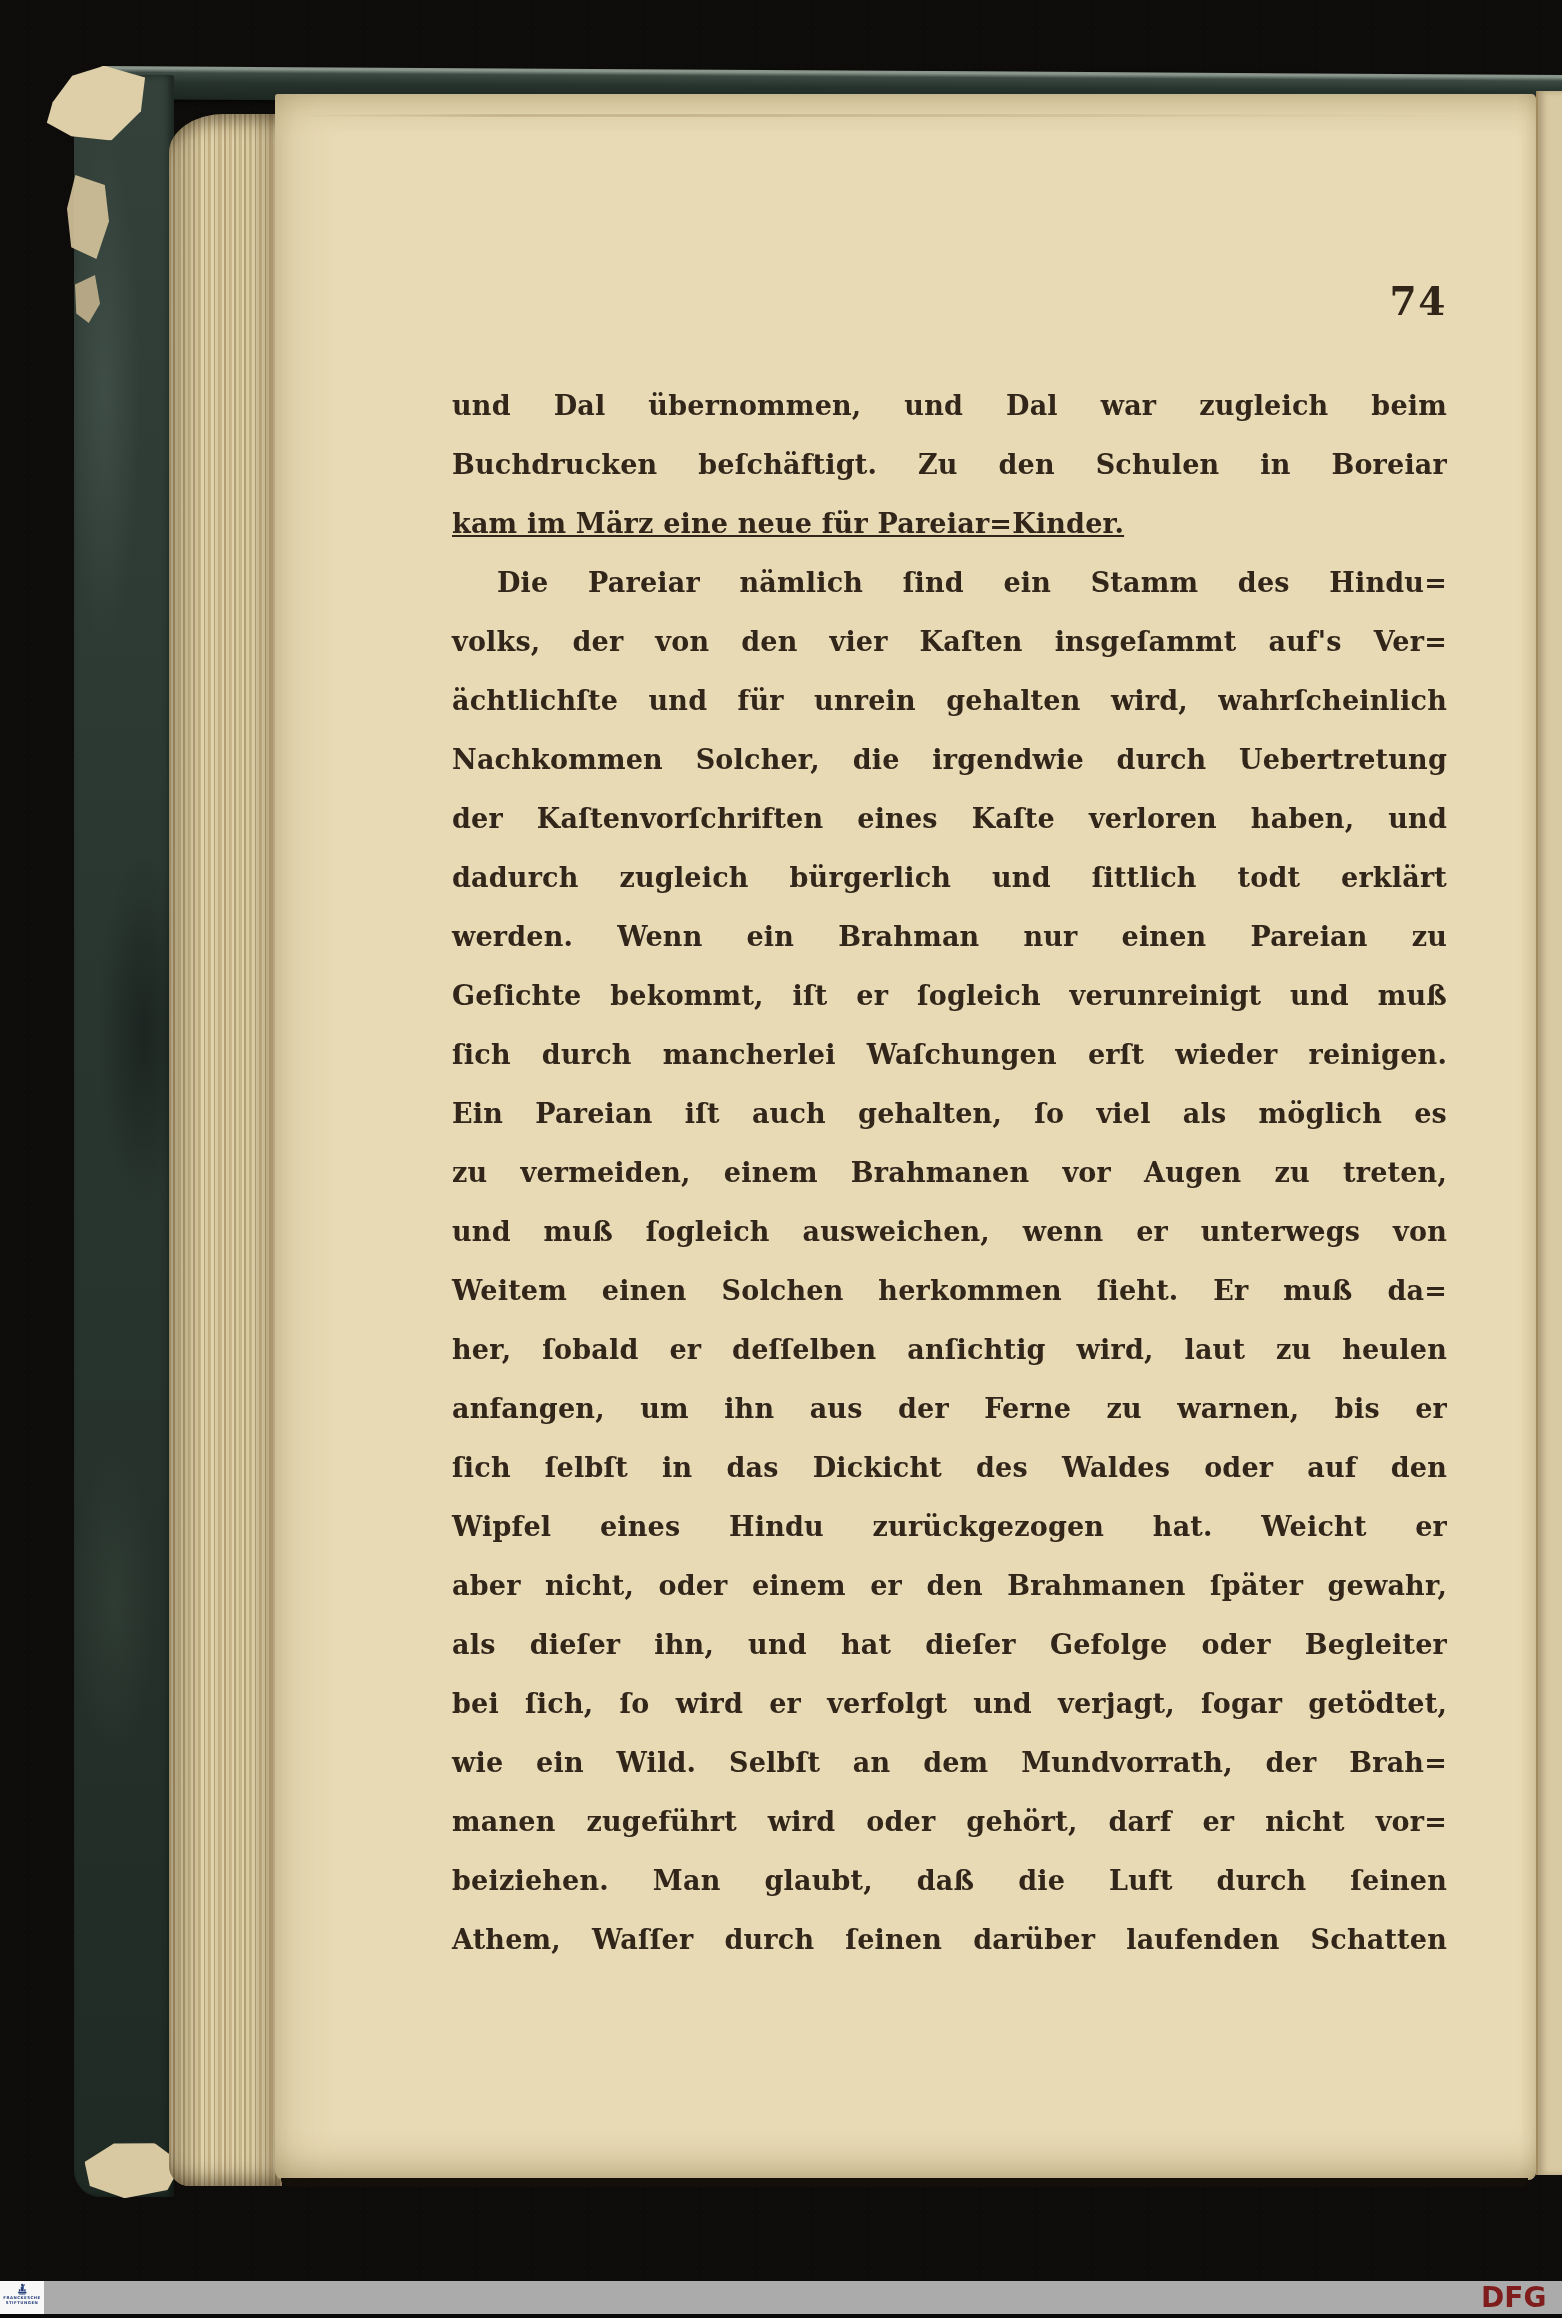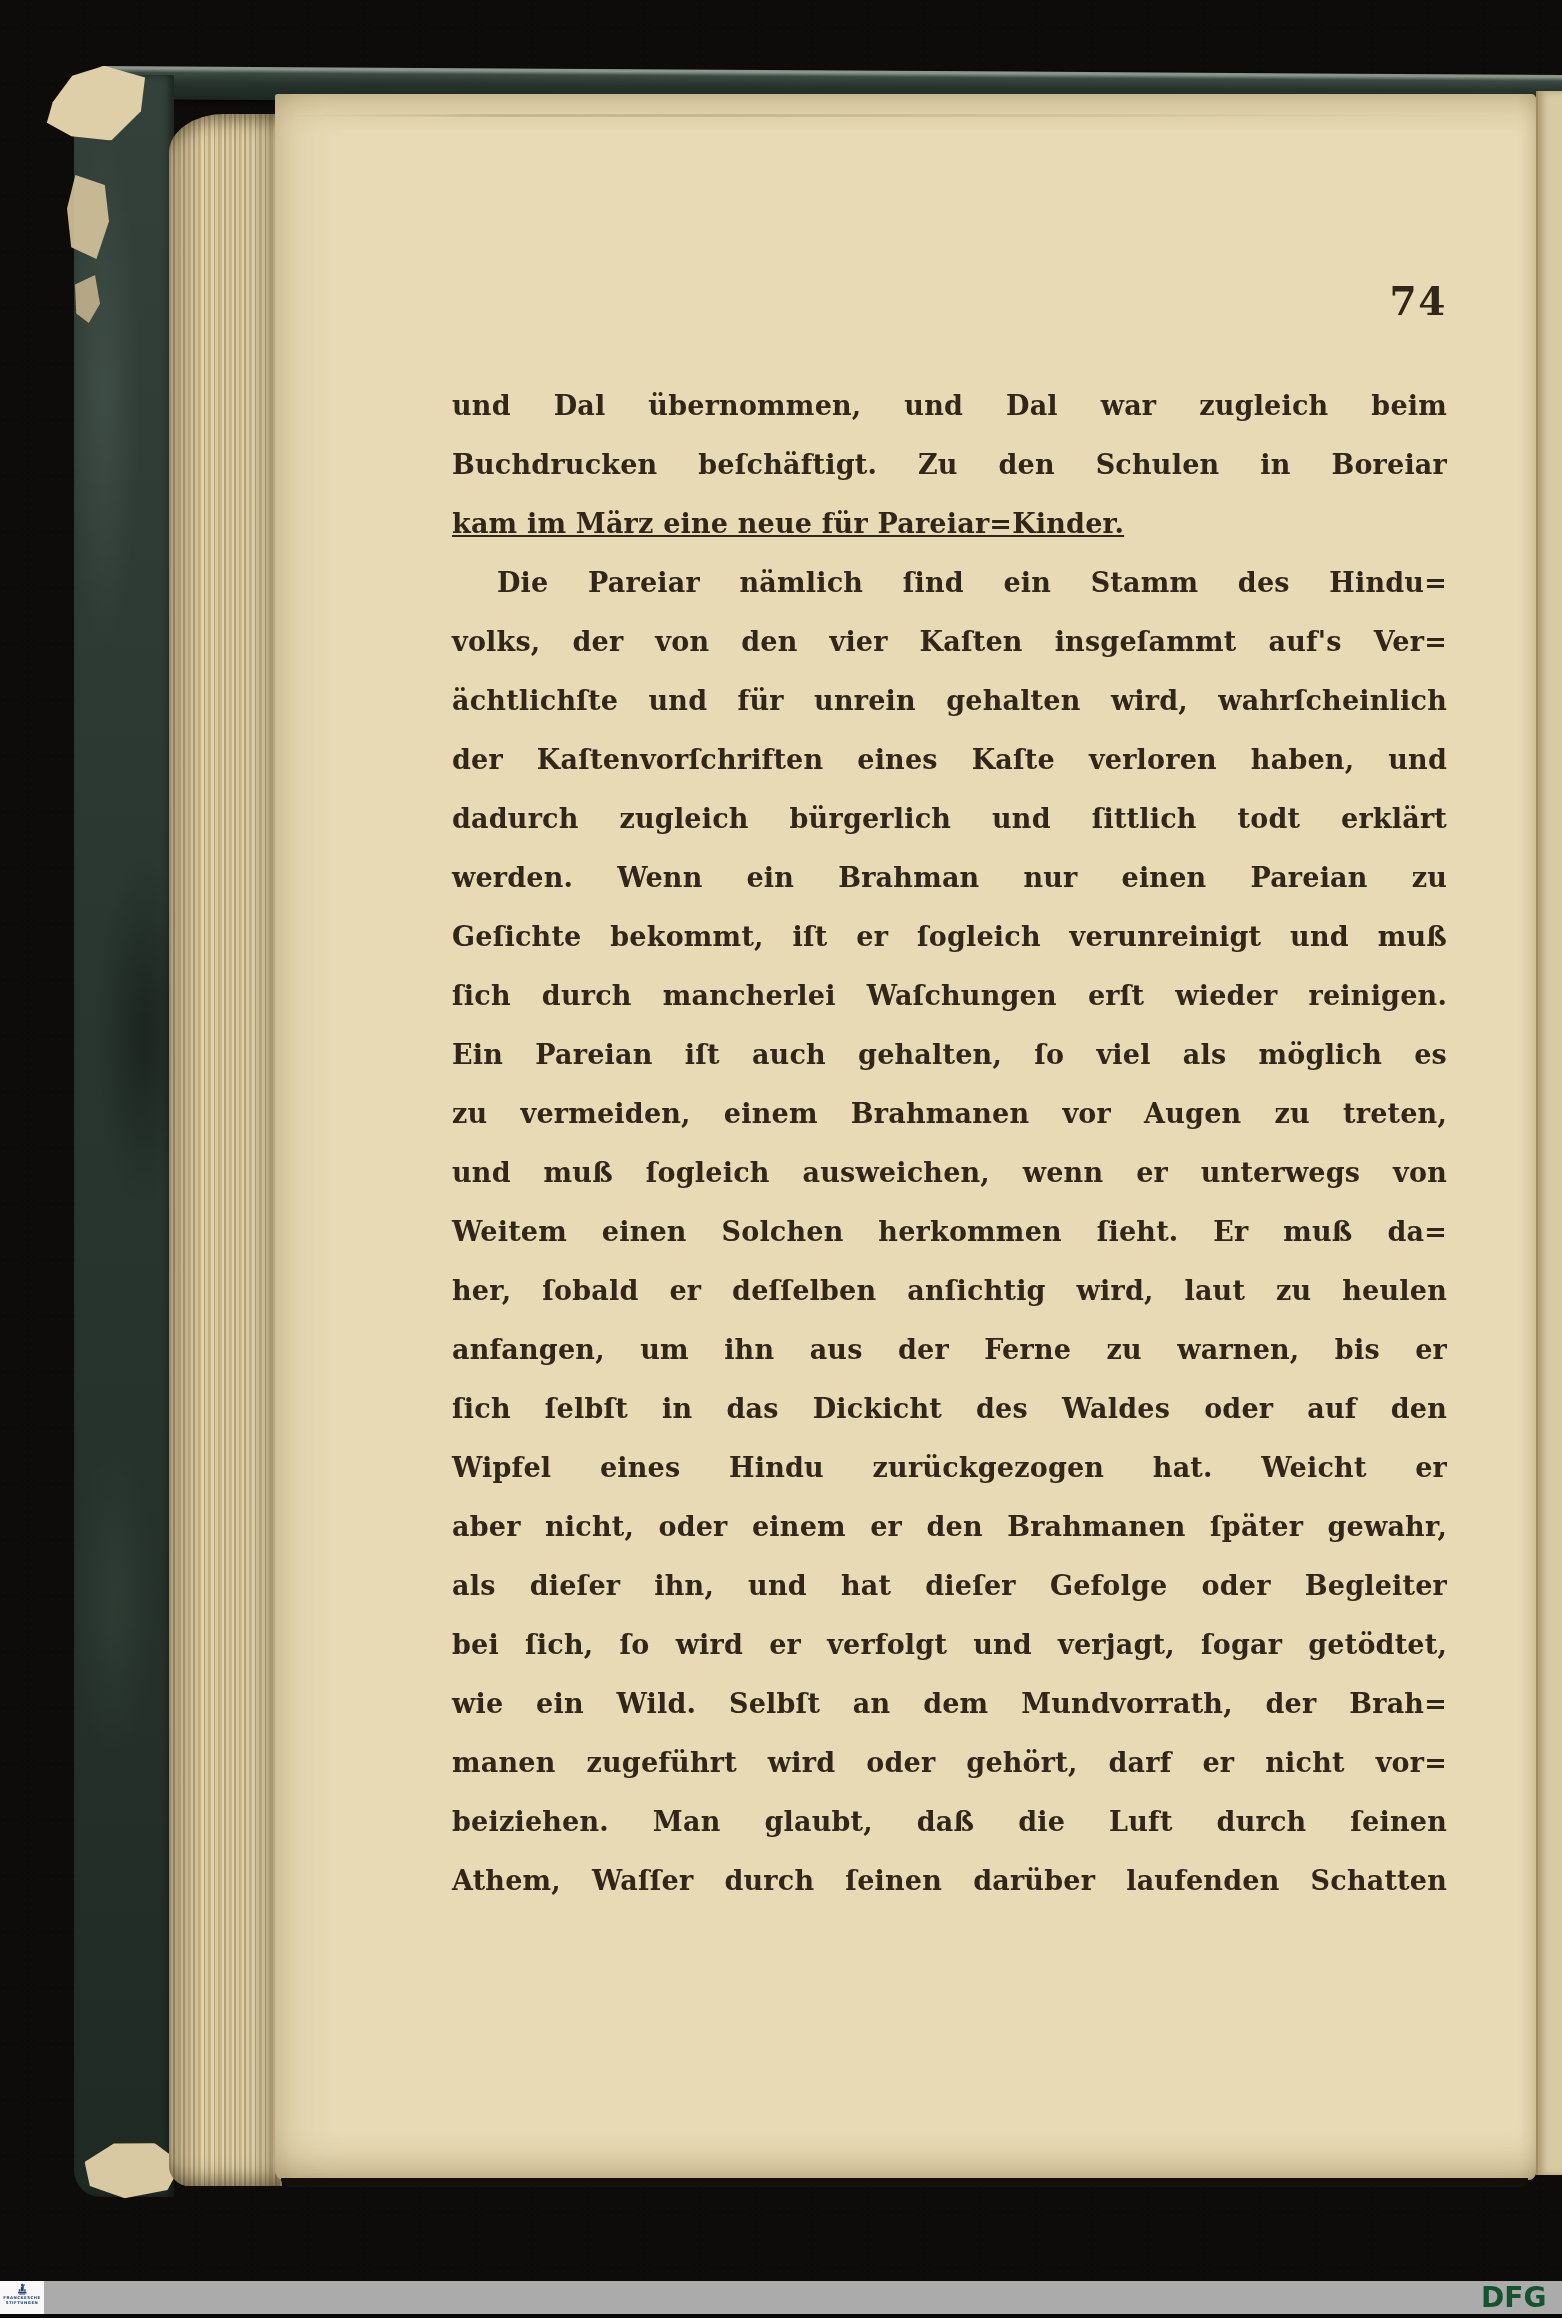--- a/index.html
+++ b/index.html
@@ -96,21 +96,21 @@
     position:absolute; left:0; top:0; width:44px; height:33px; background:#f8f8f8;
     display:flex; flex-direction:column; align-items:center; padding-top:1.6px;
   }
   .logo-text {
     font-family:"DejaVu Sans", sans-serif; font-weight:700; font-size:3.9px; line-height:4.7px;
     color:#26407d; letter-spacing:0.5px; text-align:center; margin-top:0.8px;
   }
   .dfg {
     position:absolute; right:15.6px; top:0; height:33px; line-height:34px;
     font-family:"DejaVu Sans", sans-serif; font-weight:800; font-size:28px;
-    color:#14532d; letter-spacing:0px;
+    color:#7f1d1d; letter-spacing:0px;
   }
   .bottom-strip { position:absolute; left:0; top:2314px; width:1562px; height:4.7px; background:#090909; }
 </style>
 </head>
 <body>
 
 <div class="scene">
 
   <div class="cover-top"></div>
   <div class="cover-left"></div>
@@ -128,20 +128,21 @@
   <div class="book-bottom-shadow"></div>
 
   <div class="pagenum">74</div>
   <div class="textblock">
       <div class="tline">und Dal übernommen, und Dal war zugleich beim</div>
       <div class="tline">Buchdrucken beſchäftigt.  Zu den Schulen in Boreiar</div>
       <div class="tline para-end">kam im März eine neue für Pareiar=Kinder.</div>
       <div class="tline indent">Die Pareiar nämlich ſind ein Stamm des Hindu=</div>
       <div class="tline">volks, der von den vier Kaſten insgeſammt auf's Ver=</div>
       <div class="tline">ächtlichſte und für unrein gehalten wird, wahrſcheinlich</div>
+      <div class="tline">Nachkommen Solcher, die irgendwie durch Uebertretung</div>
       <div class="tline">der Kaſtenvorſchriften eines Kaſte verloren haben, und</div>
       <div class="tline">dadurch zugleich bürgerlich und ſittlich todt erklärt</div>
       <div class="tline">werden.  Wenn ein Brahman nur einen Pareian zu</div>
       <div class="tline">Geſichte bekommt, iſt er ſogleich verunreinigt und muß</div>
       <div class="tline">ſich durch mancherlei Waſchungen erſt wieder reinigen.</div>
       <div class="tline">Ein Pareian iſt auch gehalten, ſo viel als möglich es</div>
       <div class="tline">zu vermeiden, einem Brahmanen vor Augen zu treten,</div>
       <div class="tline">und muß ſogleich ausweichen, wenn er unterwegs von</div>
       <div class="tline">Weitem einen Solchen herkommen ſieht.  Er muß da=</div>
       <div class="tline">her, ſobald er deſſelben anſichtig wird, laut zu heulen</div>

